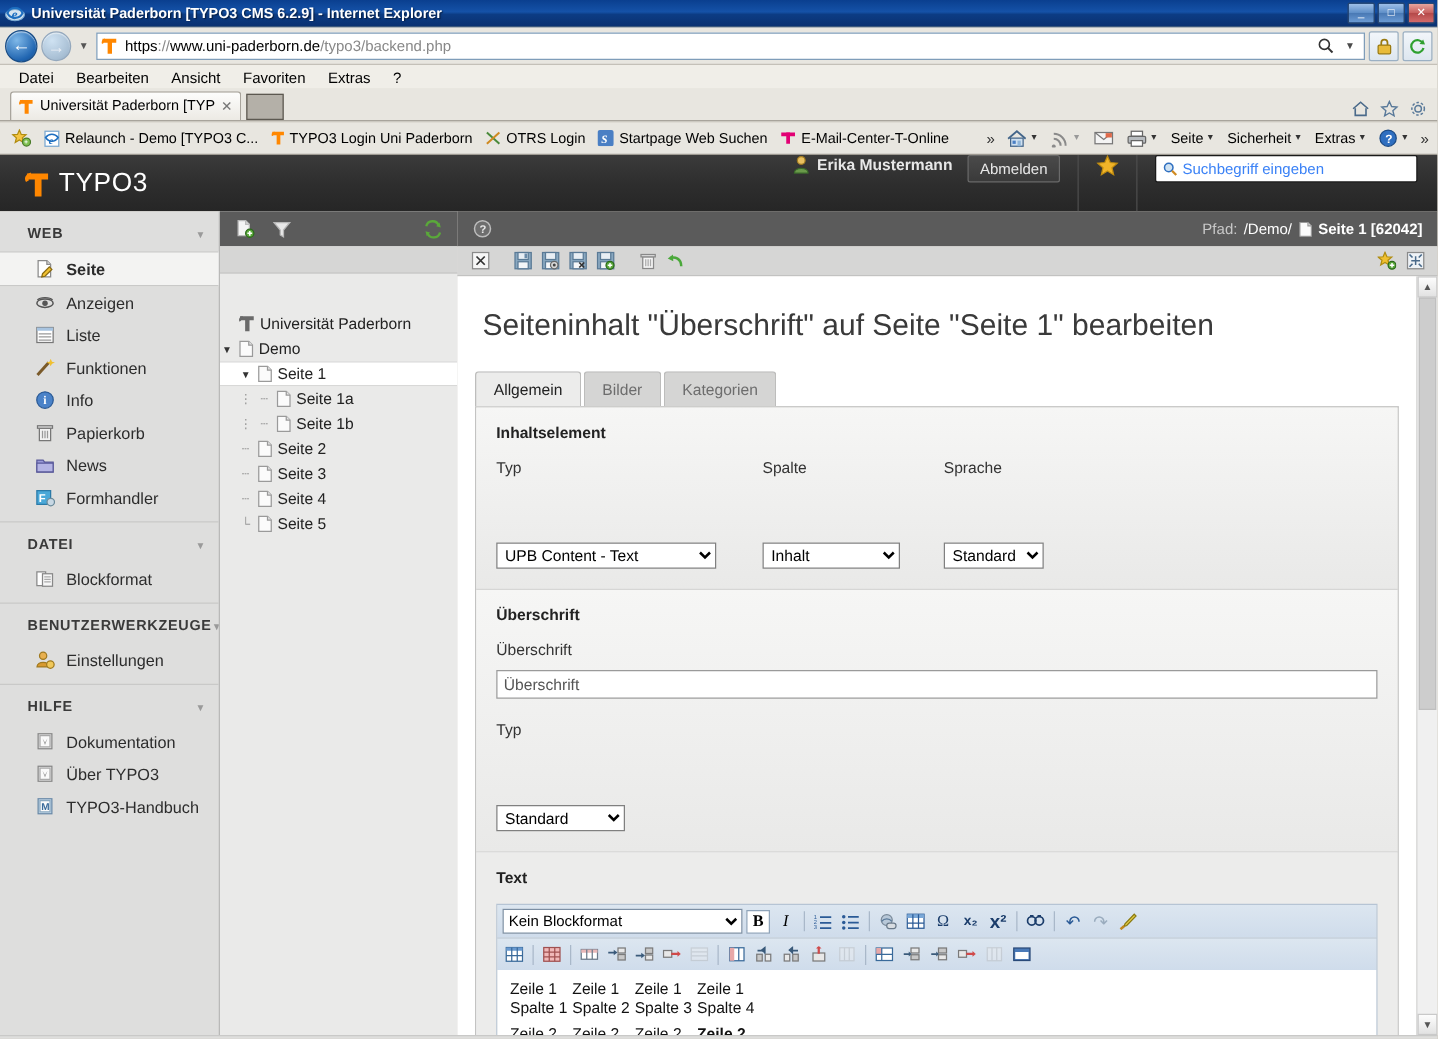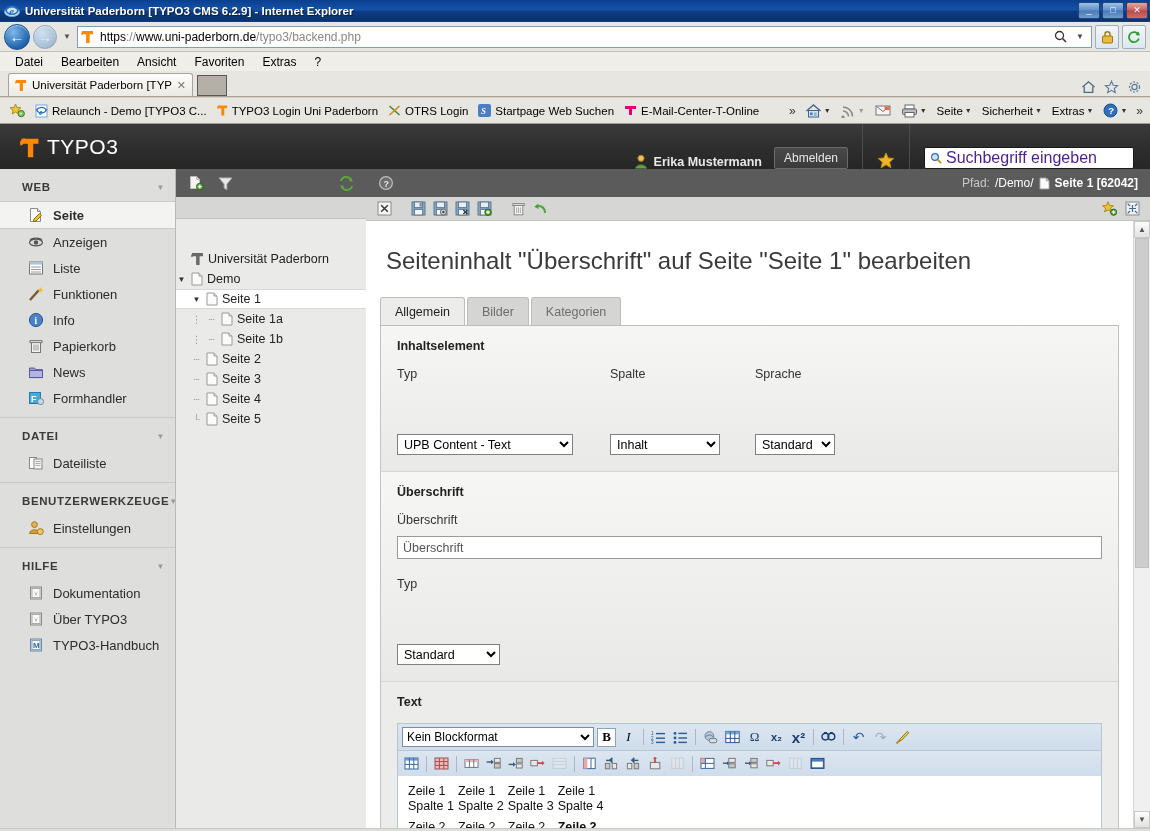--- a/index.html
+++ b/index.html
@@ -149,40 +149,40 @@
 
   
   .t3-header {
     height: 45px;
     background: linear-gradient(to bottom, #3b3b3b 0%, #2e2e2e 50%, #262626 100%);
     display: flex; align-items: center;
     color: #ddd;
   }
   .t3-logo { display: flex; align-items: flex-end; gap: 7px; padding-left: 20px; }
   .t3-logo-txt { font-size: 21px; color: #fff; letter-spacing: .5px; }
-  .t3-header-right { margin-left: auto; display: flex; align-items: flex-end; height: 100%; }
+  .t3-header-right { margin-left: auto; display: flex; align-items: flex-start; height: 100%; }
   .t3-user {
     display: flex; align-items: center; gap: 6px;
     font-size: 12.5px; font-weight: bold; color: #e8e8e8;
   }
   .t3-logout {
     margin-left: 12px;
     border: 1px solid #6a6a6a; border-radius: 2px;
     background: linear-gradient(to bottom,#4a4a4a,#3a3a3a);
     color: #e8e8e8; font-size: 12px;
     padding: 3px 9px;
   }
   .t3-divider { width: 1px; height: 45px; background: #4d4d4d; margin: 0 14px; }
   .t3-search {
     width: 210px; height: 22px; background: #fff;
     border: 1px solid #1a1a1a; border-radius: 2px;
     display: flex; align-items: center; gap: 4px;
     padding: 0 5px; margin-right: 16px;
   }
-  .t3-search .ph { color: #4c1d95; font-size: 16px; }
+  .t3-search .ph { color: #3b82f6; font-size: 12px; }
 
   
   .t3-body { display: flex; height: 659px; }
 
   
   .t3-modmenu {
     width: 176px; flex: none;
     background: #dededd;
     border-right: 1px solid #b9b9b8;
     overflow: hidden;
@@ -693,21 +693,21 @@
     <div class="mod-item">
       <span class="mico">
         <svg width="16" height="16" viewBox="0 0 16 16">
             <rect x="1.5" y="2.5" width="7" height="11" fill="#fff" stroke="#888"></rect>
             <rect x="6" y="4" width="8" height="10" fill="#f6f6f6" stroke="#888"></rect>
             <line x1="7.4" y1="6.4" x2="12.6" y2="6.4" stroke="#aaa"></line>
             <line x1="7.4" y1="8.4" x2="12.6" y2="8.4" stroke="#aaa"></line>
             <line x1="7.4" y1="10.4" x2="12.6" y2="10.4" stroke="#aaa"></line>
           </svg>
       </span>
-      <span>Dateiliste</span>
+      <span>Blockformat</span>
     </div>
     <div class="mod-sep"></div>
 
     <div class="mod-group-head">
       <span>BENUTZERWERKZEUGE</span>
       <span class="gcaret">▼</span>
     </div>
     <div class="mod-item">
       <span class="mico">
         <svg width="16" height="16" viewBox="0 0 16 16">

